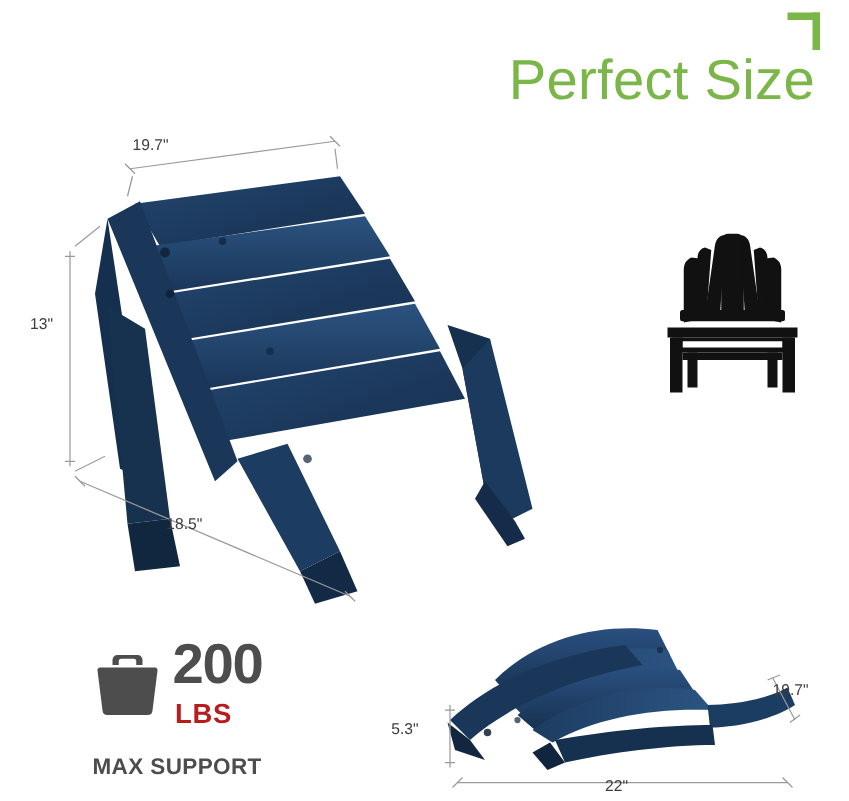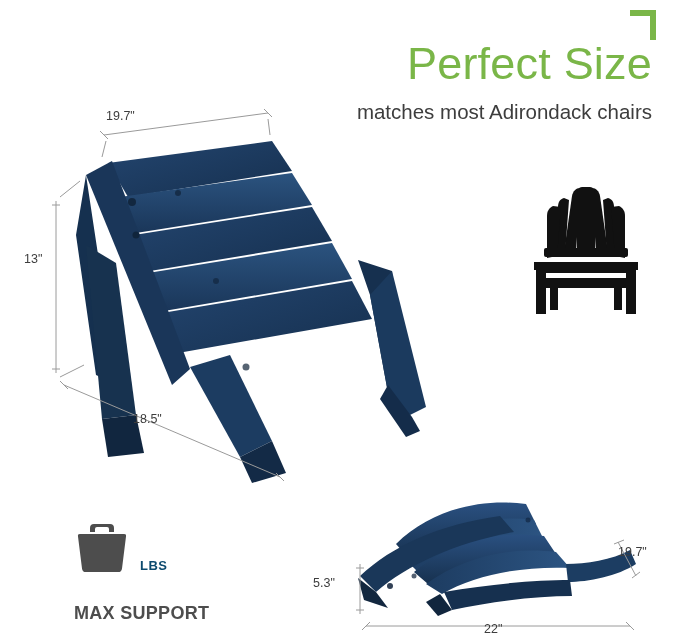--- a/index.html
+++ b/index.html
@@ -85,21 +85,21 @@
   .weight-icon{
     position:absolute;left:0px;top:12px;width:56px;height:56px;
   }
   .weight-num{
     position:absolute;left:64px;top:0px;
     font-size:45px;font-weight:700;color:#4d4d4d;letter-spacing:-1px;
     line-height:1;
   }
   .weight-lbs{
     position:absolute;left:66px;top:50px;
-    font-size:13px;font-weight:700;color:#0c4a6e;letter-spacing:0.5px;
+    font-size:22px;font-weight:700;color:#b91c1c;letter-spacing:0.5px;
   }
   .weight-caption{
     position:absolute;left:0px;top:95px;width:200px;
     font-size:18px;font-weight:700;color:#4d4d4d;letter-spacing:0.3px;
   }
 
   
   .ottoman-folded{
     position:absolute;
     left:330px;top:480px;
@@ -111,21 +111,20 @@
 <body>
 
 <div class="stage">
 
   <div class="corner-mark">
     <div class="v"></div>
     <div class="h"></div>
   </div>
 
   <div class="headline">Perfect Size</div>
-  <div class="subhead">matches most Adirondack chairs</div>
 
   <div class="chair-icon">
     <svg viewBox="0 0 130 160" width="130" height="160">
       <g fill="#111111">
 
         <path d="M60 10 C56 10 53 13 52 18 L44 74 L56 74 L60 16 Z"></path>
         <path d="M46 18 C42 19 40 22 40 27 L36 76 L47 75 L51 20 Z" transform="translate(-2,2)"></path>
         <path d="M33 28 C29 30 27 33 27 38 L27 80 L37 78 L41 29 Z"></path>
         <path d="M72 10 C76 10 79 13 80 18 L88 74 L76 74 L72 16 Z"></path>
         <path d="M86 18 C90 19 92 22 92 27 L96 76 L85 75 L81 20 Z" transform="translate(2,2)"></path>
@@ -216,20 +215,21 @@
 
   <div class="weight-block">
     <div class="weight-icon">
       <svg viewBox="0 0 56 56" width="56" height="56">
         <g fill="#4d4d4d">
           <path d="M20 4 h16 a4 4 0 0 1 4 4 v4 h-5 V9 a2 2 0 0 0-2-2 h-10 a2 2 0 0 0-2 2 v3 h-5 V8 a4 4 0 0 1 4-4 z"></path>
           <path d="M6 14 h44 a2 2 0 0 1 2 2.4 l-4 32 a4 4 0 0 1-4 3.6 h-32 a4 4 0 0 1-4-3.6 l-4-32 A2 2 0 0 1 6 14 z"></path>
         </g>
       </svg>
     </div>
+    <div class="weight-num">200</div>
     <div class="weight-lbs">LBS</div>
     <div class="weight-caption">MAX SUPPORT</div>
   </div>
 
   <div class="ottoman-folded">
     <svg viewBox="0 0 320 150" width="320" height="150">
       <defs>
         <linearGradient id="fNavy" x1="0" y1="0" x2="0" y2="1">
           <stop offset="0%" stop-color="#2a5080"></stop>
           <stop offset="100%" stop-color="#17314f"></stop>

